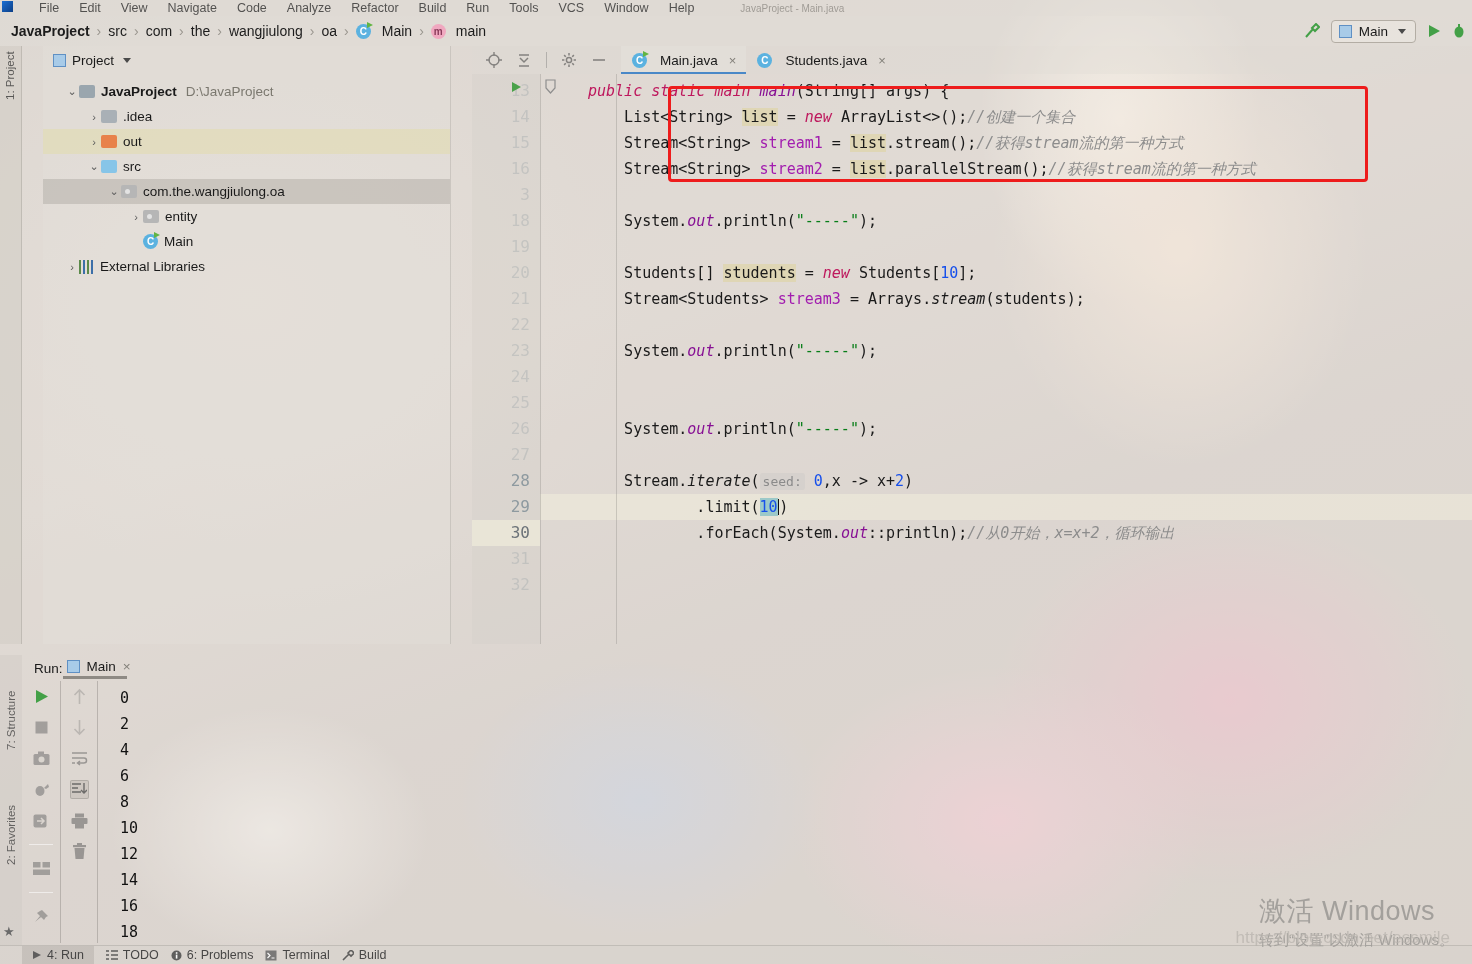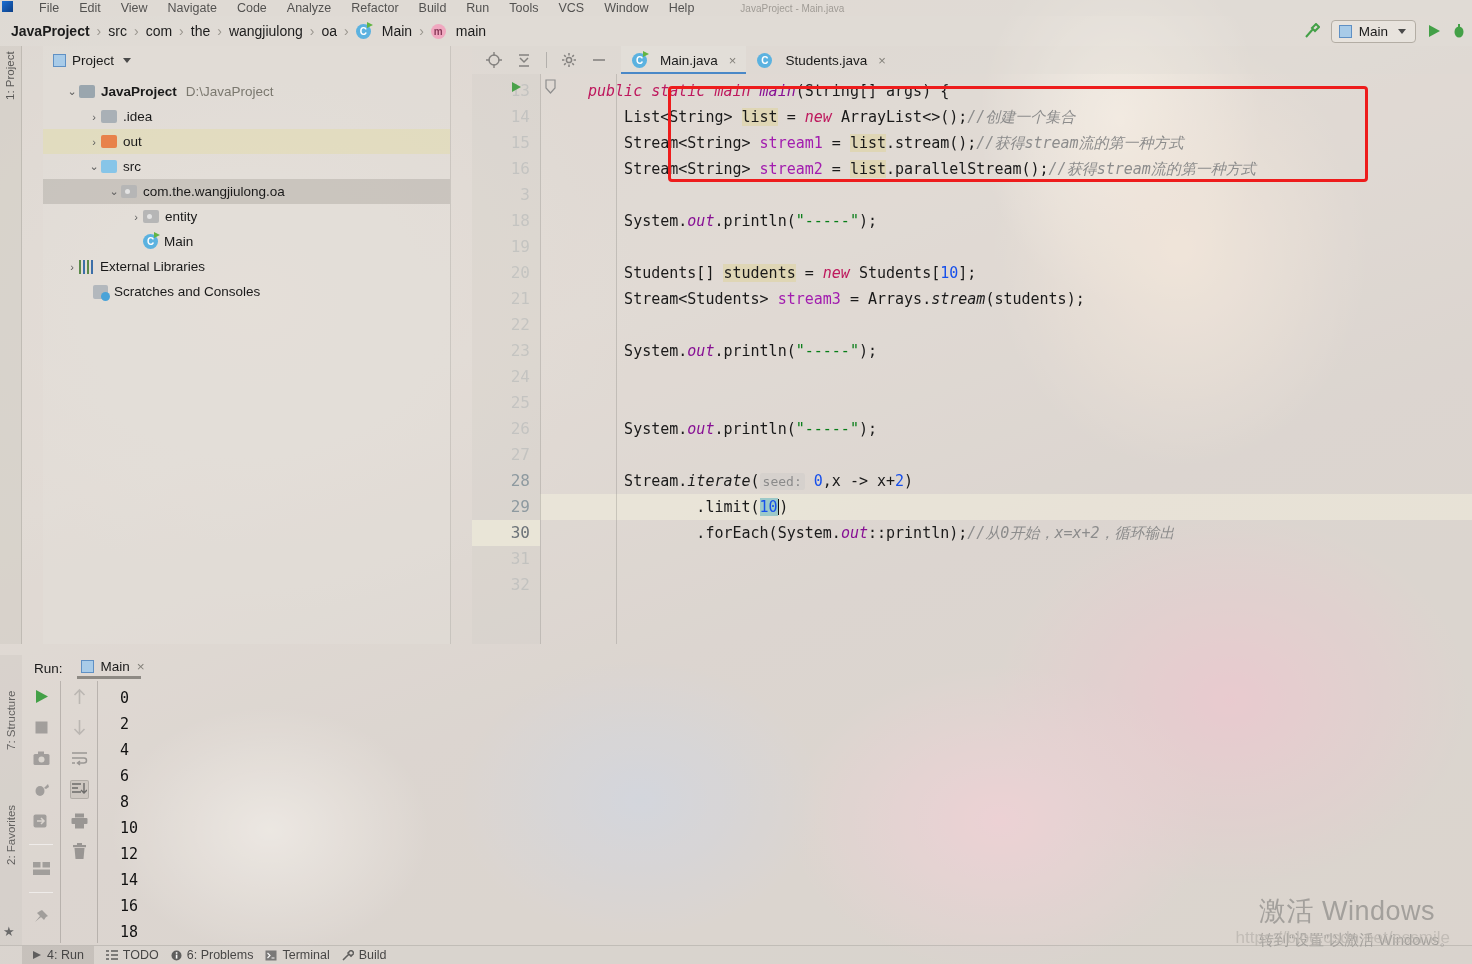--- a/index.html
+++ b/index.html
@@ -153,21 +153,21 @@
 
   
   .runpanel{ position:absolute; left:0; right:0; top:655px; height:290px; display:flex; }
   .run-rail{ width:22px; flex:0 0 22px; background:rgba(206,201,194,0.40); position:relative;}
   .run-rail .v1{ position:absolute; left:-18px; top:60px; width:58px; transform:rotate(-90deg);
                  font-size:11.5px; color:#3b3b3b; opacity:.75; white-space:nowrap;}
   .run-rail .v2{ position:absolute; left:-18px; top:175px; width:58px; transform:rotate(-90deg);
                  font-size:11.5px; color:#3b3b3b; opacity:.75; white-space:nowrap;}
   .run-rail .star{ position:absolute; left:3px; bottom:6px; color:#6a6a6a; font-size:13px;}
   .run-main{ flex:1; position:relative; }
-  .run-head{ height:26px; display:flex; align-items:center; gap:14px; padding-left:12px; font-size:13.5px;}
+  .run-head{ height:26px; display:flex; align-items:center; gap:0; padding-left:12px; font-size:13.5px;}
   .run-tab{ display:flex; align-items:center; gap:7px; position:relative; padding:0 4px 3px 4px;}
   .run-tab:after{ content:"";position:absolute;left:0;right:8px;bottom:-2px;height:3px;background:#8e8a84;}
   .run-body{ display:flex; height:262px; }
   .tool-col{ width:38px; flex:0 0 38px; display:flex; flex-direction:column; align-items:center; padding-top:6px; gap:12px;}
   .tool-col.second{ border-left:1px solid rgba(140,136,130,.45); border-right:1px solid rgba(140,136,130,.45);}
   .ti{ width:19px; height:19px; opacity:.52; color:#3f3f3f; display:flex; align-items:center; justify-content:center;}
   .ti.green{ opacity:1; color:#43a047; }
   .ti.sel{ background:rgba(180,175,167,0.55); border:1px solid rgba(120,116,110,.5); border-radius:2px; opacity:.7;}
   .ti-div{ width:24px;height:1px;background:rgba(255,255,255,.55); margin:2px 0;}
   .console{ flex:1; padding:4px 0 0 22px; font-family:"DejaVu Sans Mono", monospace; font-size:15px; color:#111;}
@@ -333,25 +333,20 @@
           <span>Main</span>
         </div>
 
 
         <div class="tnode" style="padding-left:22px">
           <span class="arrow">›</span>
           <span class="liblib"></span>
           <span>External Libraries</span>
         </div>
 
-        <div class="tnode" style="padding-left:36px">
-          <span class="arrow blank">›</span>
-          <span class="scicon"></span>
-          <span>Scratches and Consoles</span>
-        </div>
 
       </div>
     </div>
 
     <div class="editor-area">
       <div class="tabbar">
         <div class="tb-icons">
           <span class="tb-ic">
             <svg width="16" height="16" viewBox="0 0 16 16">
                 <circle cx="8" cy="8" r="5" stroke="#3c3c3c" stroke-width="1.4" fill="none"></circle>

